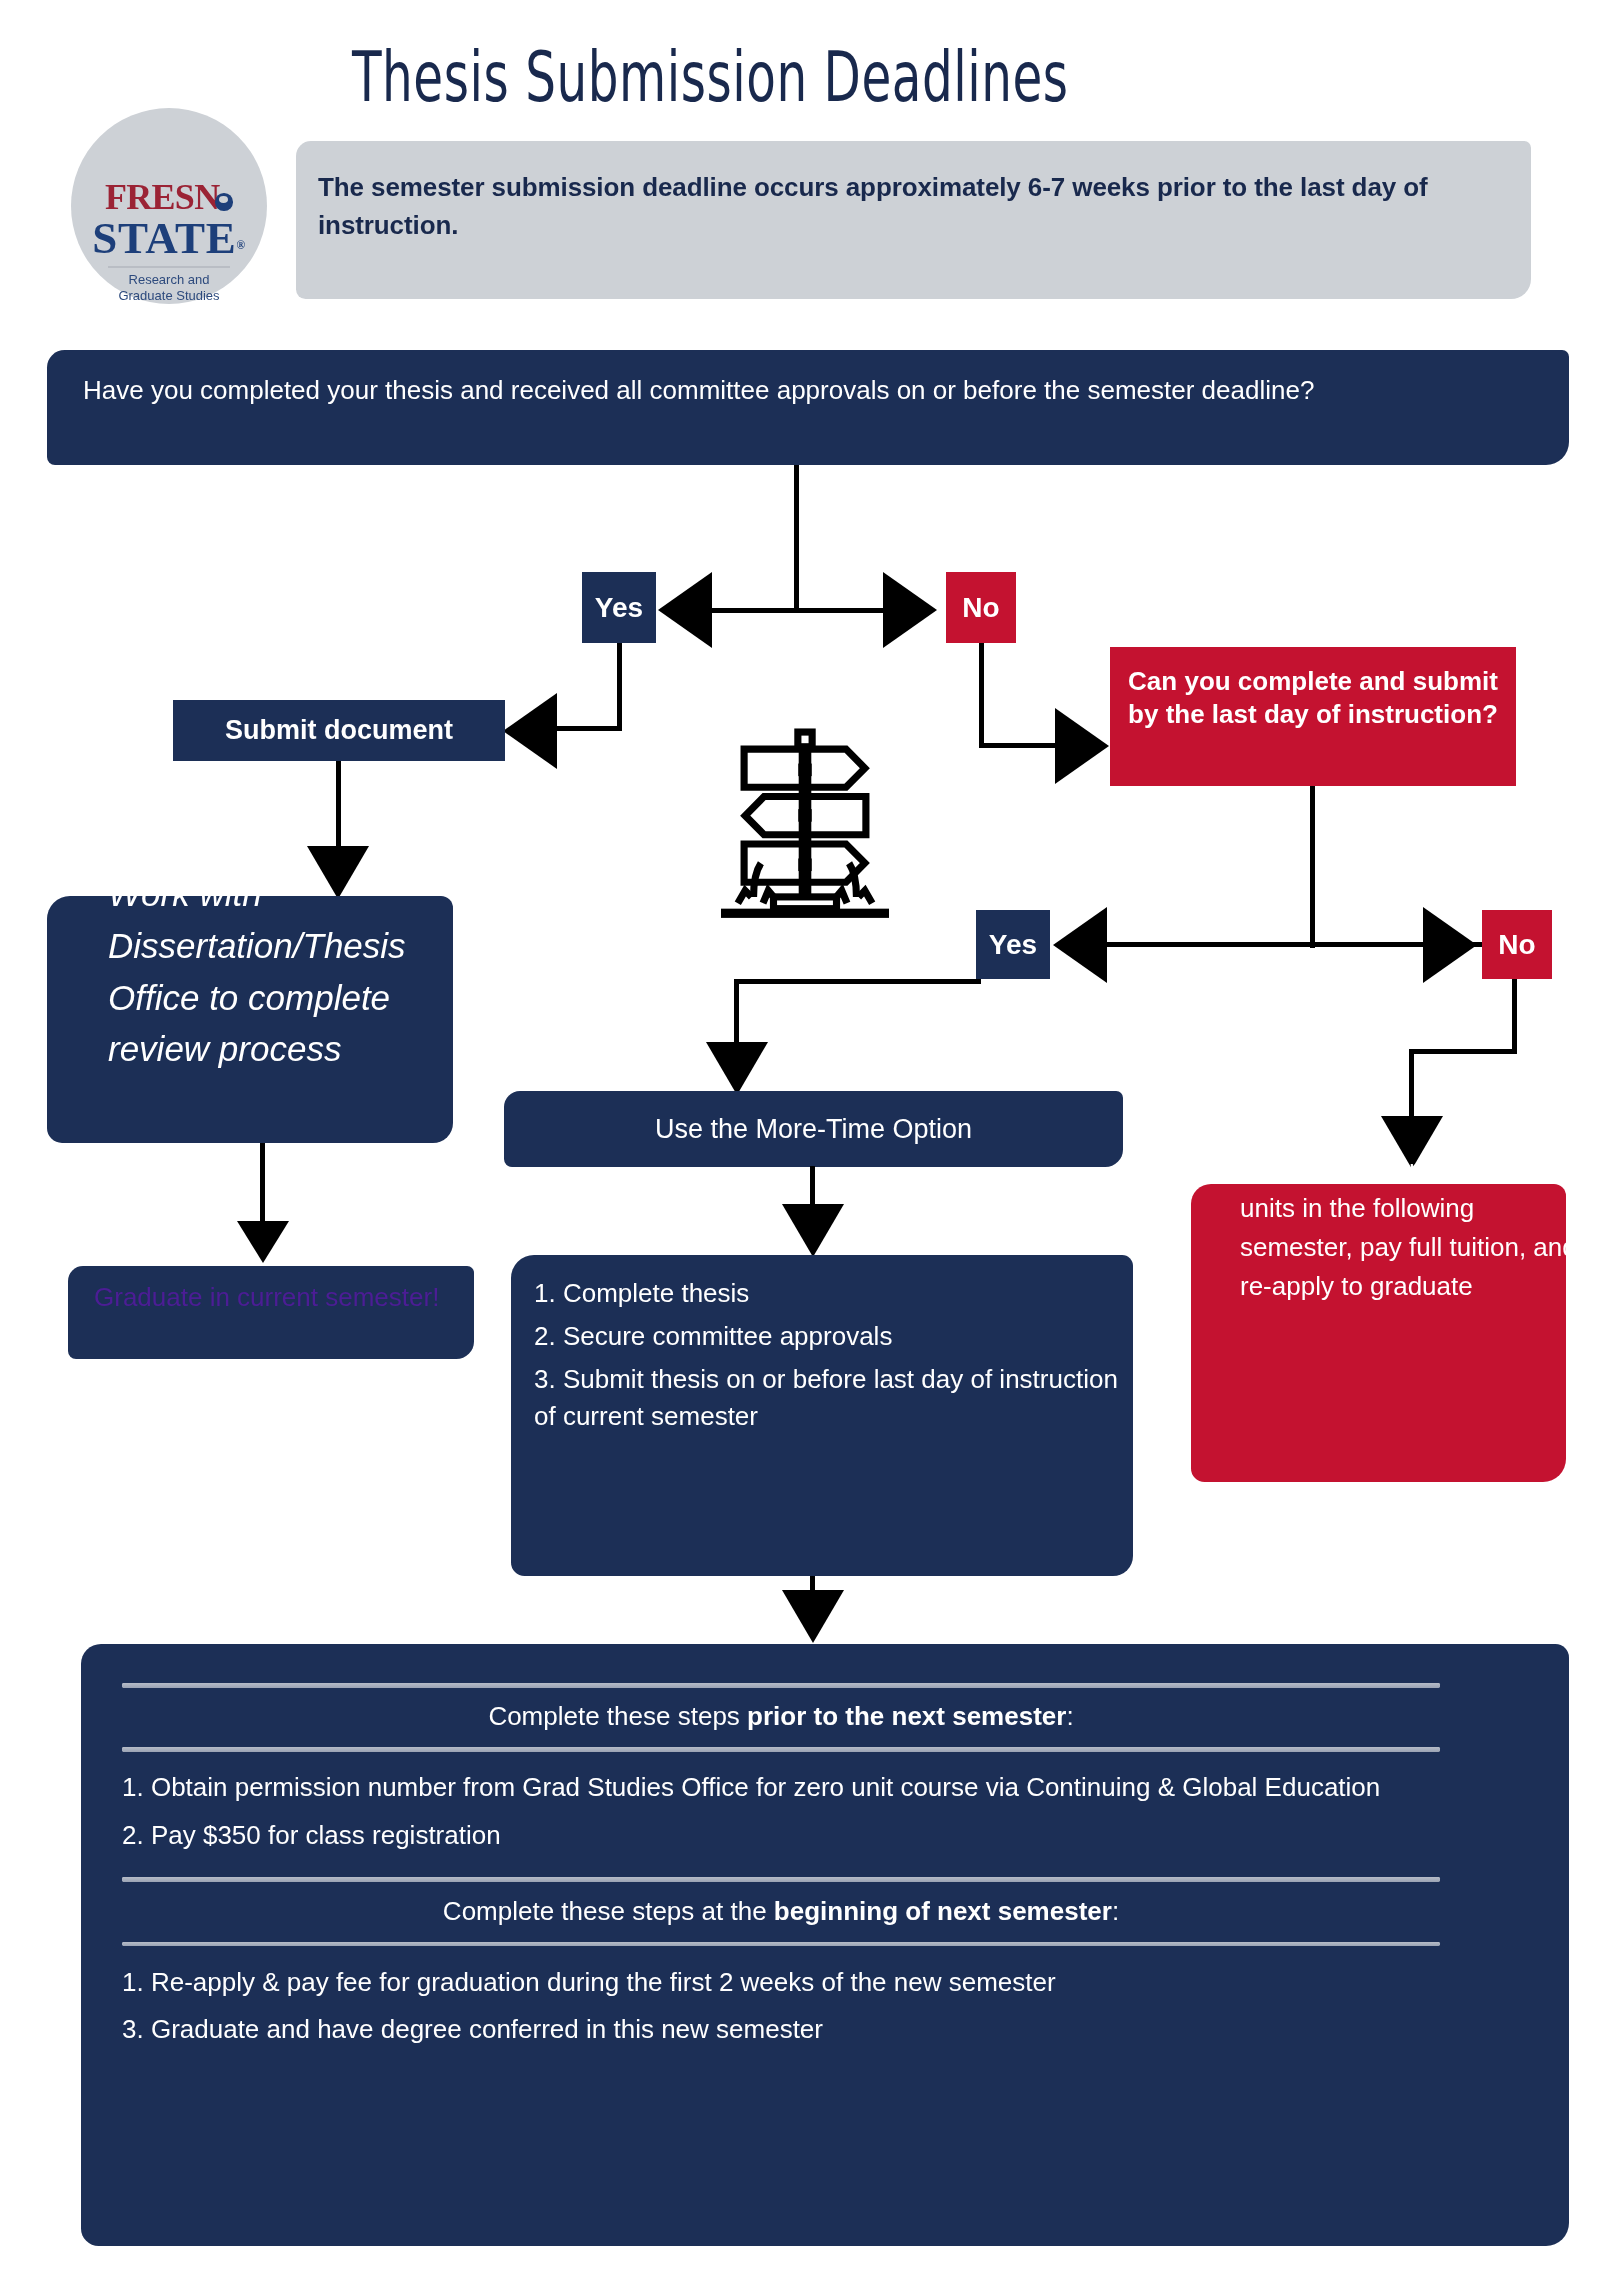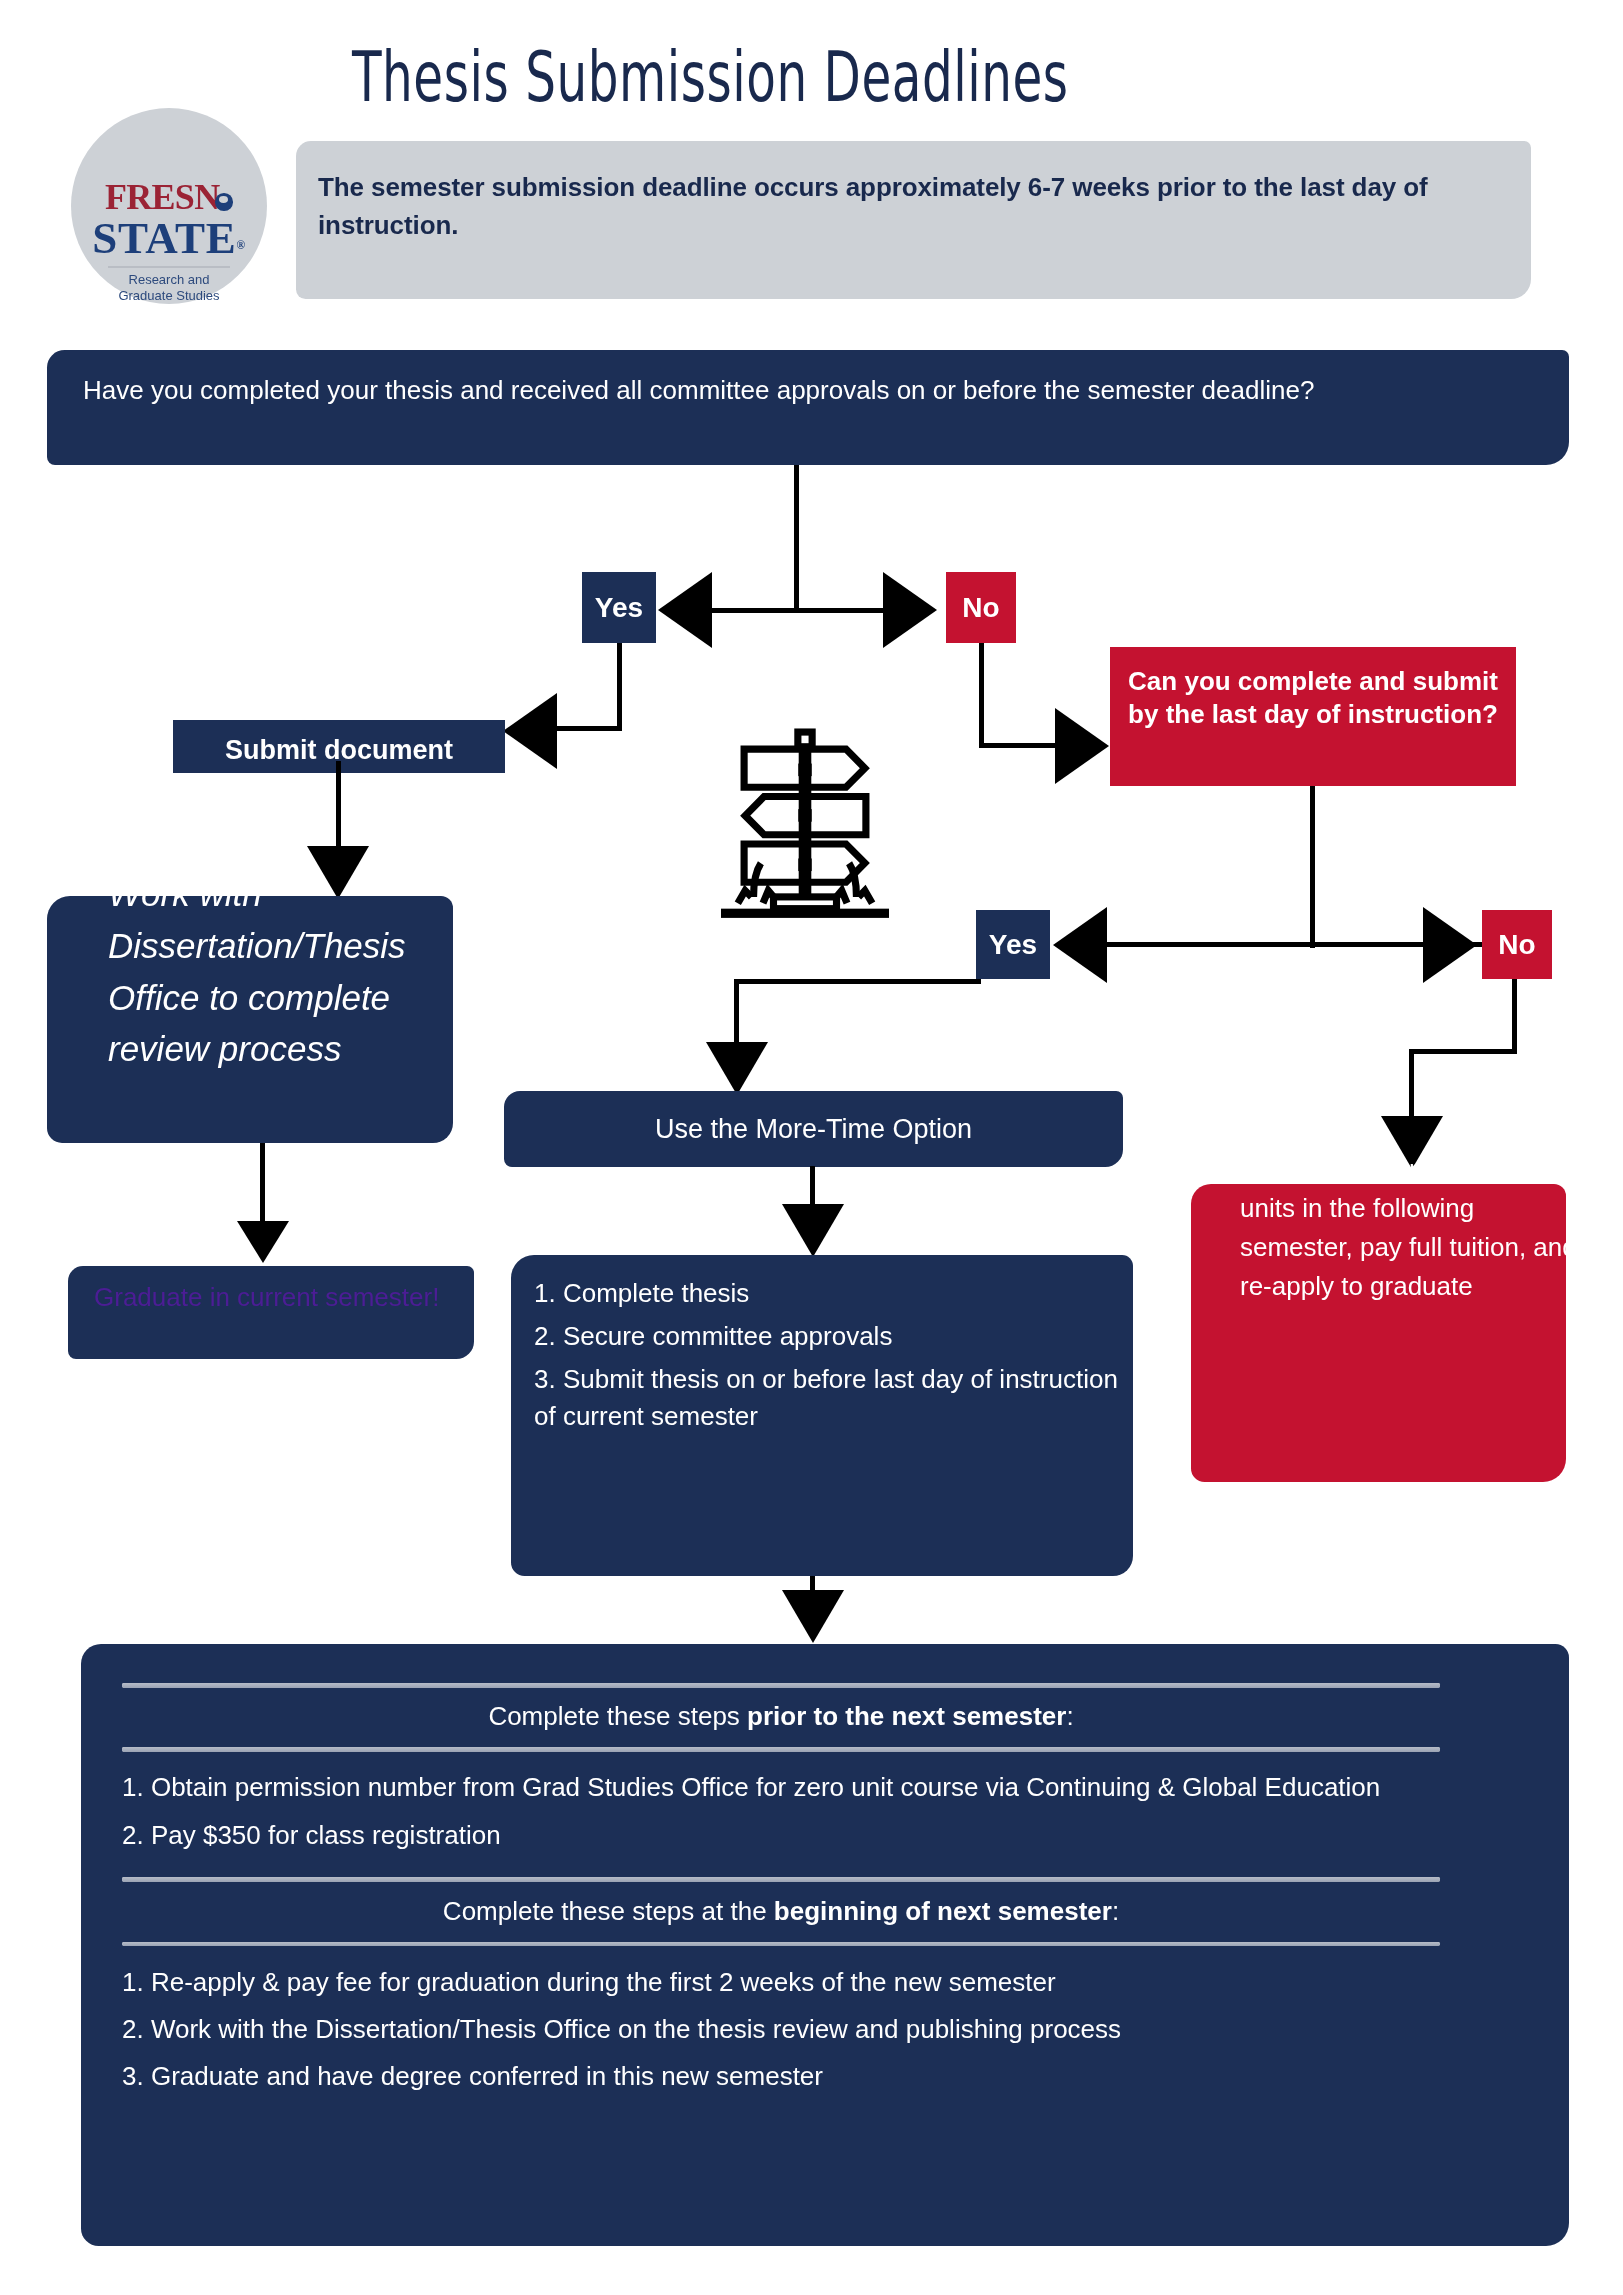--- a/index.html
+++ b/index.html
@@ -43,21 +43,21 @@
 
   
   #q1{left:47px;top:350px;width:1522px;height:115px;border-radius:17.6px 6.8px 23px 8px;}
   #q1-text{left:71px;top:371px;width:1441px;font-size:26px;line-height:1.5;color:#fff;margin-left:12px;}
 
   #yes1{left:582px;top:572px;width:74px;height:71px;}
   #yes1 span{font-size:28px;font-weight:bold;line-height:71px;text-align:center;display:block;}
   #no1{left:946px;top:572px;width:70px;height:71px;}
   #no1 span{font-size:28px;font-weight:bold;line-height:71px;text-align:center;display:block;}
 
-  #submit-doc{left:173px;top:700px;width:332px;height:53px;margin-top:20px;}
+  #submit-doc{left:173px;top:700px;width:332px;height:61px;}
   #submit-doc span{font-size:27px;font-weight:bold;line-height:61px;text-align:center;display:block;}
 
   #redq{left:1110px;top:647px;width:406px;height:139px;}
   #redq span{display:block;font-size:26px;font-weight:bold;line-height:1.28;
       text-align:center;padding-top:18px;}
 
   #work-box{left:47px;top:896px;width:406px;height:247px;border-radius:23px 12px 20px 15px;}
   #work-text{left:108px;top:868px;width:338px;font-size:35px;line-height:1.48;color:#fff;font-style:italic;}
 
   #grad-box{left:68px;top:1266px;width:406px;height:93px;border-radius:15px 6.8px 17.6px 8px;}
@@ -246,19 +246,18 @@
     <div class="hr"></div>
     <div class="bb-list">
       <div>1.  Obtain permission number from Grad Studies Office for zero unit course via Continuing &amp; Global Education</div>
       <div>2. Pay $350  for class registration</div>
     </div>
     <div class="hr"></div>
     <div class="bb-head"><span>Complete these steps at the </span><b>beginning of next semester</b><span>:</span></div>
     <div class="hr"></div>
     <div class="bb-list">
       <div>1. Re-apply &amp; pay fee for graduation during the first 2 weeks of the new semester</div>
-      <div>2. Work with the Dissertation/Thesis Office on the thesis review and publishing process</div>
       <div>3.  Graduate and have degree conferred in this new semester</div>
     </div>
   </div>
 
 </div>
 
 
 </body></html>

